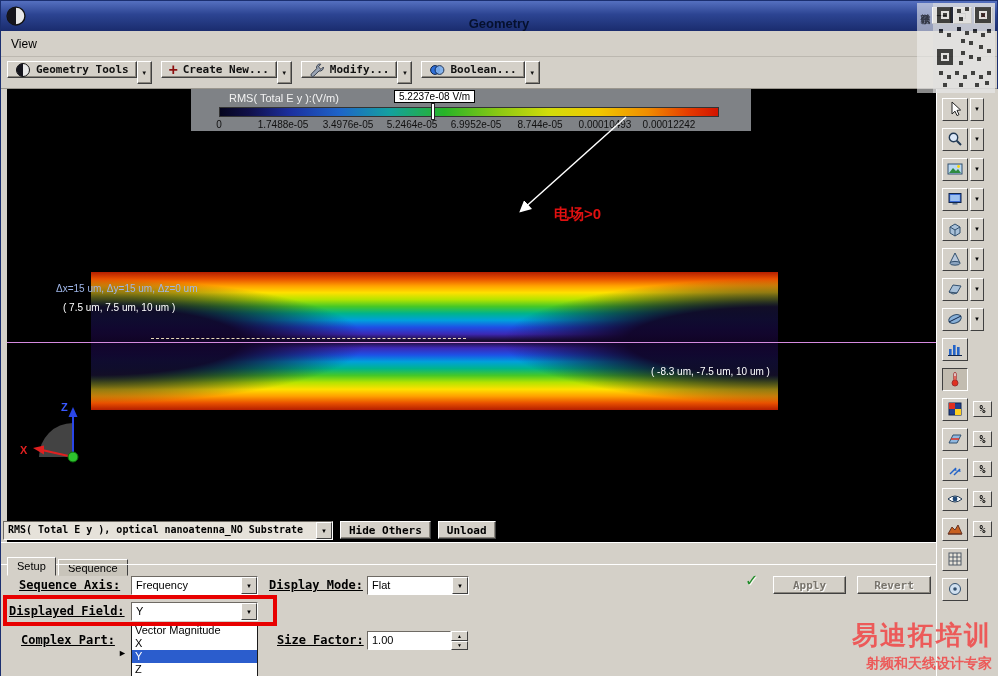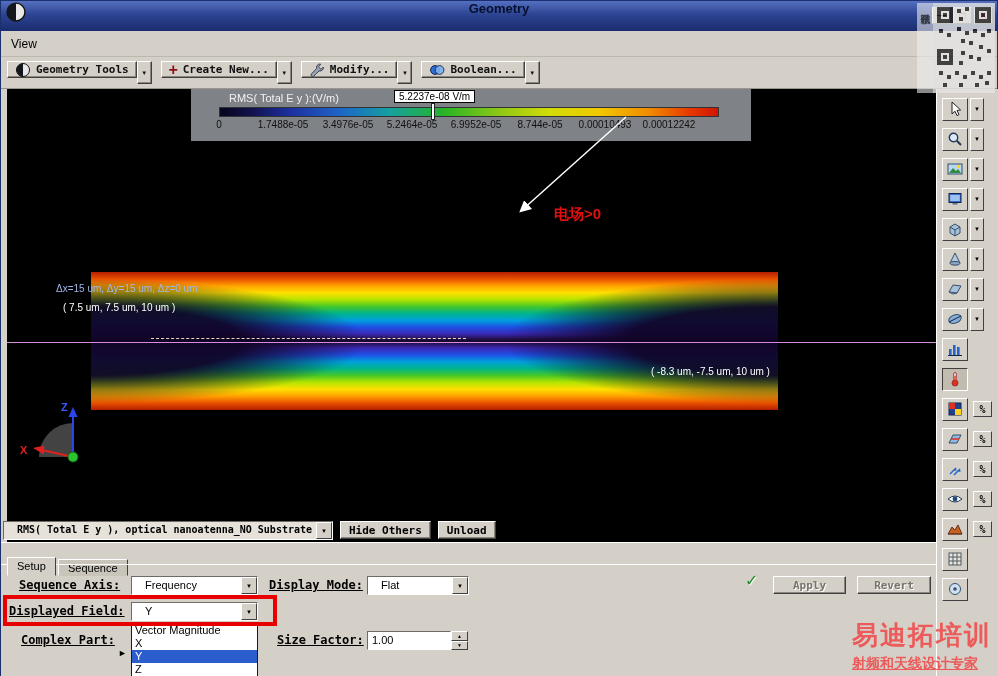--- a/index.html
+++ b/index.html
@@ -3,21 +3,21 @@
 <meta charset="utf-8">
 <style>
   * { box-sizing: border-box; margin: 0; padding: 0; }
   html,body { width:998px; height:676px; overflow:hidden; }
   body { font-family:"Liberation Sans",sans-serif; background:#d4d0c8; position:relative; }
   #window { position:absolute; inset:0; border:1px solid #1b2f70; background:#d4d0c8; }
 
   
   #titlebar { position:absolute; left:0; top:0; width:100%; height:30px;
     background:linear-gradient(to bottom,#5570c0 0%,#2c4492 45%,#1a2c6e 100%);
-    display:flex; align-items:flex-start; padding:0 4px; }
+    display:flex; align-items:flex-end; padding:0 4px; }
   #titlebar .title { position:absolute; left:0; right:0; text-align:center;
     font:bold 13px "Liberation Sans",sans-serif; color:#05102e; }
   .winbtns { position:absolute; right:4px; top:6px; display:flex; gap:2px; }
   .winbtn { width:19px; height:17px; background:#d4d0c8; border:1px solid;
     border-color:#fff #404040 #404040 #fff; font:bold 10px "Liberation Sans",sans-serif;
     display:flex; align-items:center; justify-content:center; }
   .winbtn.close span { color:#b01010; font-weight:bold; }
 
   
   #menubar { position:absolute; left:0; top:30px; width:100%; height:26px; background:#d4d0c8;
@@ -31,21 +31,21 @@
     background:#d4d0c8; border:1px solid; border-color:#fff #404040 #404040 #fff;
     box-shadow:inset -1px -1px 0 #8a867e; font:bold 11px "DejaVu Sans Mono",monospace; color:#111; }
   .tb-arrow { width:15px; height:23px; background:#d4d0c8; border:1px solid;
     border-color:#fff #404040 #404040 #fff; box-shadow:inset -1px -1px 0 #8a867e;
     font-size:6px; display:flex; align-items:center; justify-content:center; color:#111; }
   .tb-btn svg, .icon-btn svg { width:16px; height:16px; display:block; }
   .plus-glyph { color:#8b1010; font:bold 15px "DejaVu Sans Mono",monospace; line-height:14px; }
 
   
   #viewport { position:absolute; left:6px; top:88px; width:929px; height:453px; background:#000; }
-  #legend { position:absolute; left:184px; top:0; width:560px; height:52px;
+  #legend { position:absolute; left:184px; top:0; width:560px; height:42px;
     background:rgba(145,148,152,0.88); }
   #legend .lg-title { position:absolute; left:38px; top:3px; font:11px "Liberation Sans",sans-serif; color:#f2f2f2; }
   #legend .lg-tip { position:absolute; left:203px; top:1px; background:#fff; border:1px solid #000;
     font:10px "Liberation Sans",sans-serif; color:#000; padding:0 4px; height:13px; line-height:12px; }
   #legend .lg-bar { position:absolute; left:28px; top:18px; width:500px; height:10px;
     border:1px solid #333;
     background:linear-gradient(to right,#05051e 0%,#10104a 6%,#1b2f9e 14%,#1e64c8 24%,#14a0a0 34%,#28b428 45%,#8cc814 56%,#d2dc0a 66%,#f0c800 76%,#f08c00 86%,#e63c00 94%,#d21400 100%); }
   #legend .lg-marker { position:absolute; left:240px; top:14px; width:4px; height:17px;
     background:#fff; border:1px solid #222; }
   .lg-tick { position:absolute; top:30px; transform:translateX(-50%);
@@ -66,21 +66,21 @@
         #ffa000 90%, #e85000 95%, #b41e00 100%); }
   #plot .dash-line { position:absolute; left:60px; top:66px; width:315px; height:0;
     border-top:1px dashed rgba(255,238,200,0.9); }
   #magenta-line { position:absolute; left:0; top:253px; width:929px; height:1px; background:#d58ae0; }
   .vp-label { position:absolute; font:10px "Liberation Sans",sans-serif; color:#fff; white-space:nowrap; }
   .vp-label.blue { color:#9fb6e8; }
 
   
   #result-bar { position:absolute; left:2px; top:520px; height:20px; display:flex; gap:7px; z-index:5; }
   .combo { display:flex; height:19px; border:1px solid; border-color:#6e6a64 #fff #fff #6e6a64; background:#fff; }
-  .combo .txt { flex:1; font:11px "Liberation Sans",sans-serif; color:#000; padding:2px 13px 0;
+  .combo .txt { flex:1; font:11px "Liberation Sans",sans-serif; color:#000; padding:2px 4px 0;
     white-space:nowrap; overflow:hidden;border-radius:7px; }
   .combo .cbtn { width:16px; background:#d4d0c8; border:1px solid; border-color:#fff #404040 #404040 #fff;
     font-size:6px; display:flex; align-items:center; justify-content:center; }
   #result-combo { width:330px; background:#e6e2da; }
   #result-combo .txt { font:bold 10px "DejaVu Sans Mono",monospace; background:#e6e2da; }
   .push-btn { height:18px; background:#d4d0c8; border:1px solid; border-color:#fff #404040 #404040 #fff;
     box-shadow:inset -1px -1px 0 #8a867e; font:bold 11px "DejaVu Sans Mono",monospace; color:#000;
     padding:0 8px; }
 
   
@@ -122,23 +122,23 @@
   .arrow-btn { width:14px; height:23px; background:#d4d0c8; border:1px solid;
     border-color:#fff #404040 #404040 #fff; font-size:6px; display:flex; align-items:center; justify-content:center; }
   .pct-btn { width:19px; height:16px; background:#d4d0c8; border:1px solid;
     border-color:#fff #404040 #404040 #fff; font:bold 10px "DejaVu Sans Mono",monospace;
     display:flex; align-items:center; justify-content:center; margin-left:3px; }
 
   
   #qr-wm { position:absolute; right:2px; top:2px; display:flex; opacity:0.82; z-index:60; }
   #qr-wm .cap { writing-mode:vertical-rl; font:10px "Liberation Sans",sans-serif; color:#333;
     background:rgba(240,240,240,0.7); padding:3px 1px; }
-  #brand-wm { position:absolute; right:5px; top:617px; z-index:60; color:#ef5050; opacity:0.92; }
+  #brand-wm { position:absolute; right:5px; top:617px; text-align:right; z-index:60; color:#ef5050; opacity:0.92; }
   #brand-wm .b1 { font:bold 26px "Liberation Sans",sans-serif; letter-spacing:2px; }
-  #brand-wm .b2 { font:bold 14px "Liberation Sans",sans-serif; margin-top:2px;text-decoration:underline; }
+  #brand-wm .b2 { font:bold 14px "Liberation Sans",sans-serif; margin-top:2px; }
 </style>
 </head>
 <body>
 
 <div id="window">
 
   <div id="titlebar">
     <span>
       <svg width="22" height="22" viewBox="0 0 16 16">
           <circle cx="8" cy="8" r="6.5" fill="#e8e8e8" stroke="#111"></circle>

